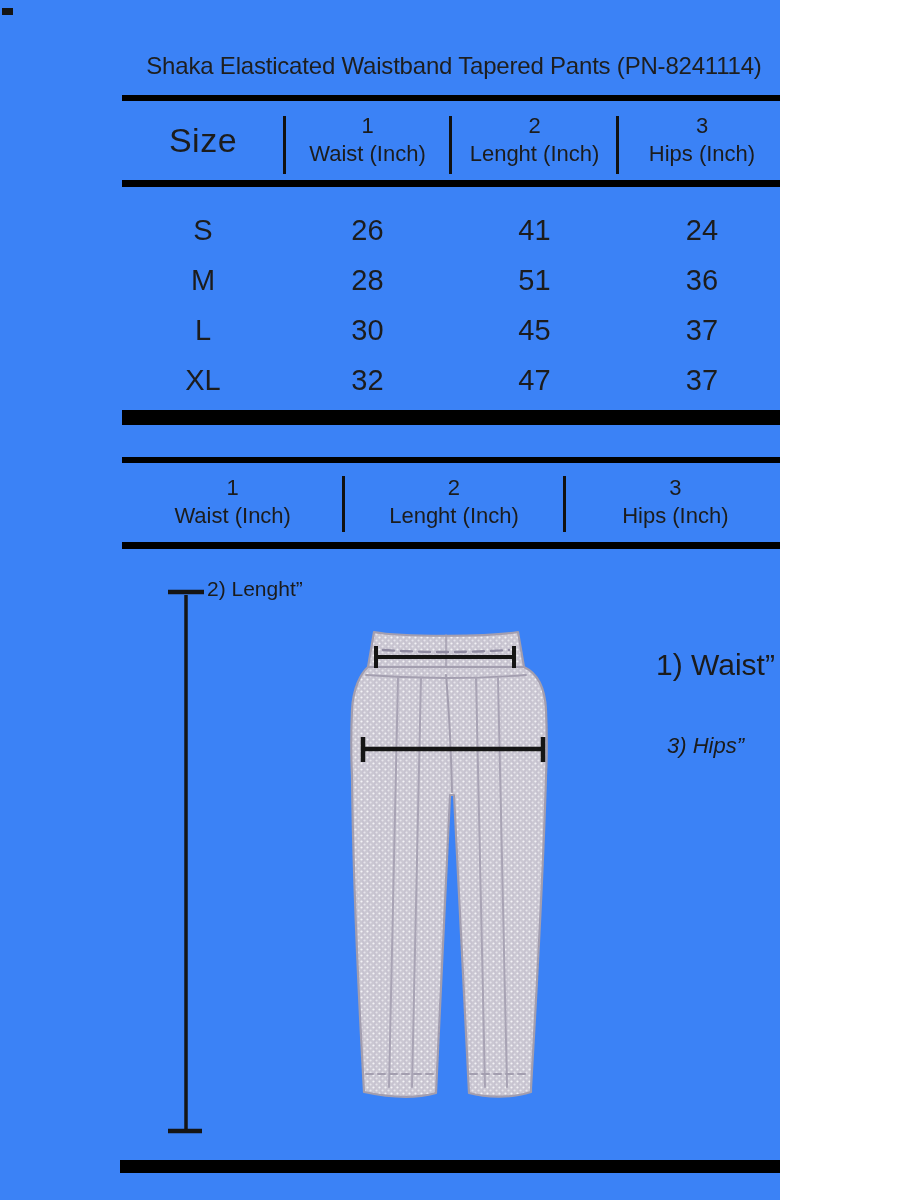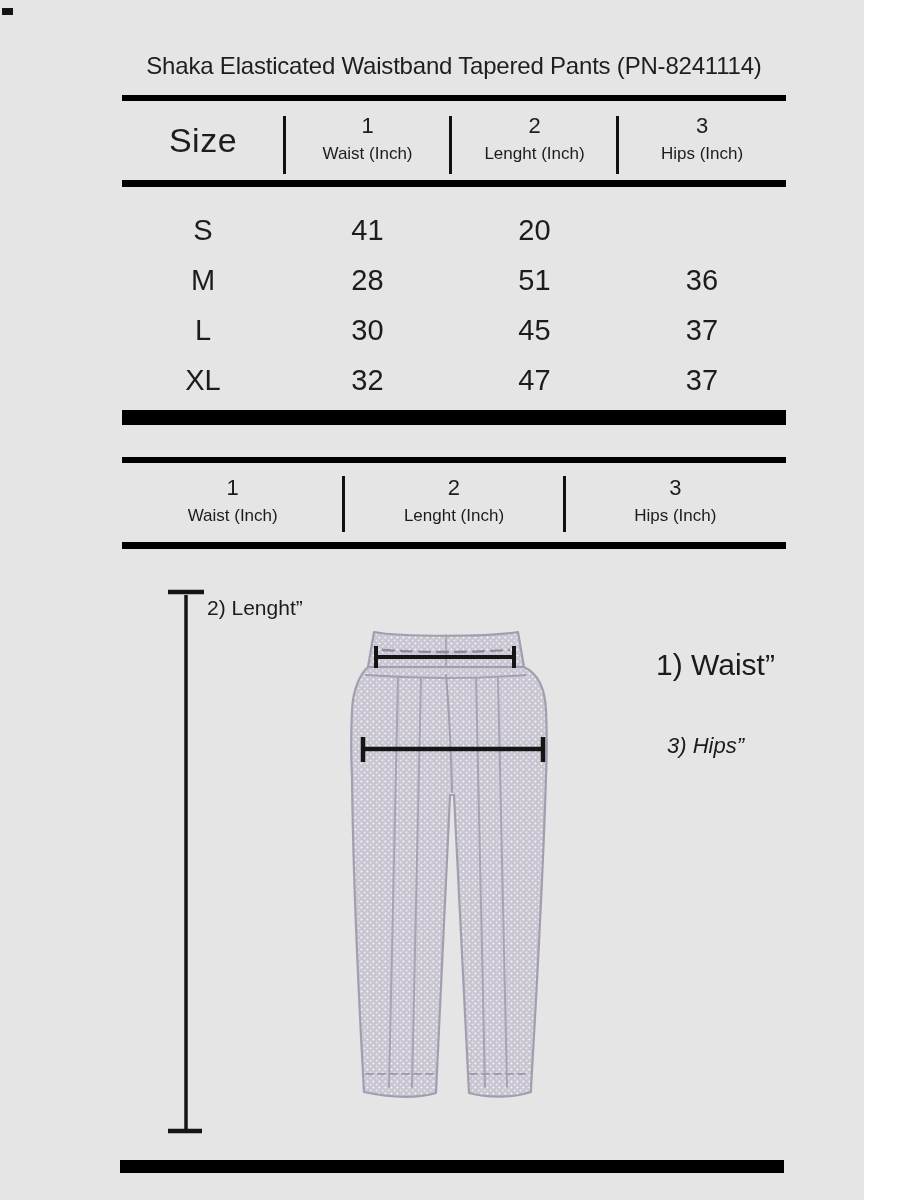--- a/index.html
+++ b/index.html
@@ -1,44 +1,44 @@
 <!DOCTYPE html>
 <html><head>
 <meta charset="utf-8">
 <style>
   html,body{margin:0;padding:0;background:#ffffff;}
-  .page{position:relative;width:864px;height:1200px;background:#e5e5e5;overflow:hidden;
+  .page{position:relative;width:780px;height:1200px;background:#3b82f6;overflow:hidden;
         font-family:"Liberation Sans",sans-serif;color:#1c1c1c;}
   .abs{position:absolute;}
   .corner-mark{left:2px;top:8px;width:11px;height:7px;background:#141414;}
   .title{left:122px;top:52px;width:664px;text-align:center;font-size:24px;
          letter-spacing:-0.2px;color:#1e1e1e;white-space:nowrap;}
   .rule{left:122px;width:664px;background:#000;}
   #rule1{top:95px;height:6px;}
   #rule2{top:180px;height:7px;}
   #bar1{top:410px;height:15px;}
   #rule3{top:457px;height:6px;}
   #rule4{top:542px;height:7px;}
   #bar2{top:1160px;height:13px;left:120px;}
   .header1{left:122px;top:101px;width:664px;height:79px;display:grid;
            grid-template-columns:162px 167px 167px 168px;}
   .hcell{display:flex;flex-direction:column;align-items:center;justify-content:center;}
   .size-head{font-size:34px;letter-spacing:0.5px;}
   .col-num{font-size:22px;line-height:26px;}
-  .col-label{font-size:17px;line-height:29px;white-space:nowrap;}
+  .col-label{font-size:22px;line-height:29px;white-space:nowrap;}
   .vdiv{width:3px;background:#111;}
   .vdiv.h1{top:116px;height:58px;}
   .vdiv.h2{top:476px;height:56px;}
   .rows{left:122px;top:192px;width:664px;padding-top:13px;}
   .trow{display:grid;grid-template-columns:162px 167px 167px 168px;height:50px;
         align-items:center;text-align:center;font-size:29px;}
   .header2{left:122px;top:463px;width:664px;height:79px;display:grid;
            grid-template-columns:1fr 1fr 1fr;}
   .dlabel{font-size:21px;white-space:nowrap;color:#1b1b1b;}
-  #len-label{left:207px;top:577px;margin-top:19px;}
+  #len-label{left:207px;top:577px;}
   #waist-label{left:656px;top:648px;font-size:30px;}
   #hips-label{left:667px;top:733px;font-size:22px;font-style:italic;}
   svg.diagram{left:0;top:0;width:900px;height:1200px;}
 </style>
 </head>
 <body>
 
 <div class="page">
 
   <div class="abs corner-mark"></div>
@@ -64,22 +64,23 @@
   </div>
   <div class="abs vdiv h1" style="left:283px;"></div>
   <div class="abs vdiv h1" style="left:449px;"></div>
   <div class="abs vdiv h1" style="left:616px;"></div>
 
   <div class="abs rule" id="rule2"></div>
 
   <div class="abs rows">
     <div class="trow">
       <span>S</span>
+      <span>26</span>
       <span>41</span>
-      <span>20</span>
+      <span>24</span>
     </div>
     <div class="trow">
       <span>M</span>
       <span>28</span>
       <span>51</span>
       <span>36</span>
     </div>
     <div class="trow">
       <span>L</span>
       <span>30</span>

